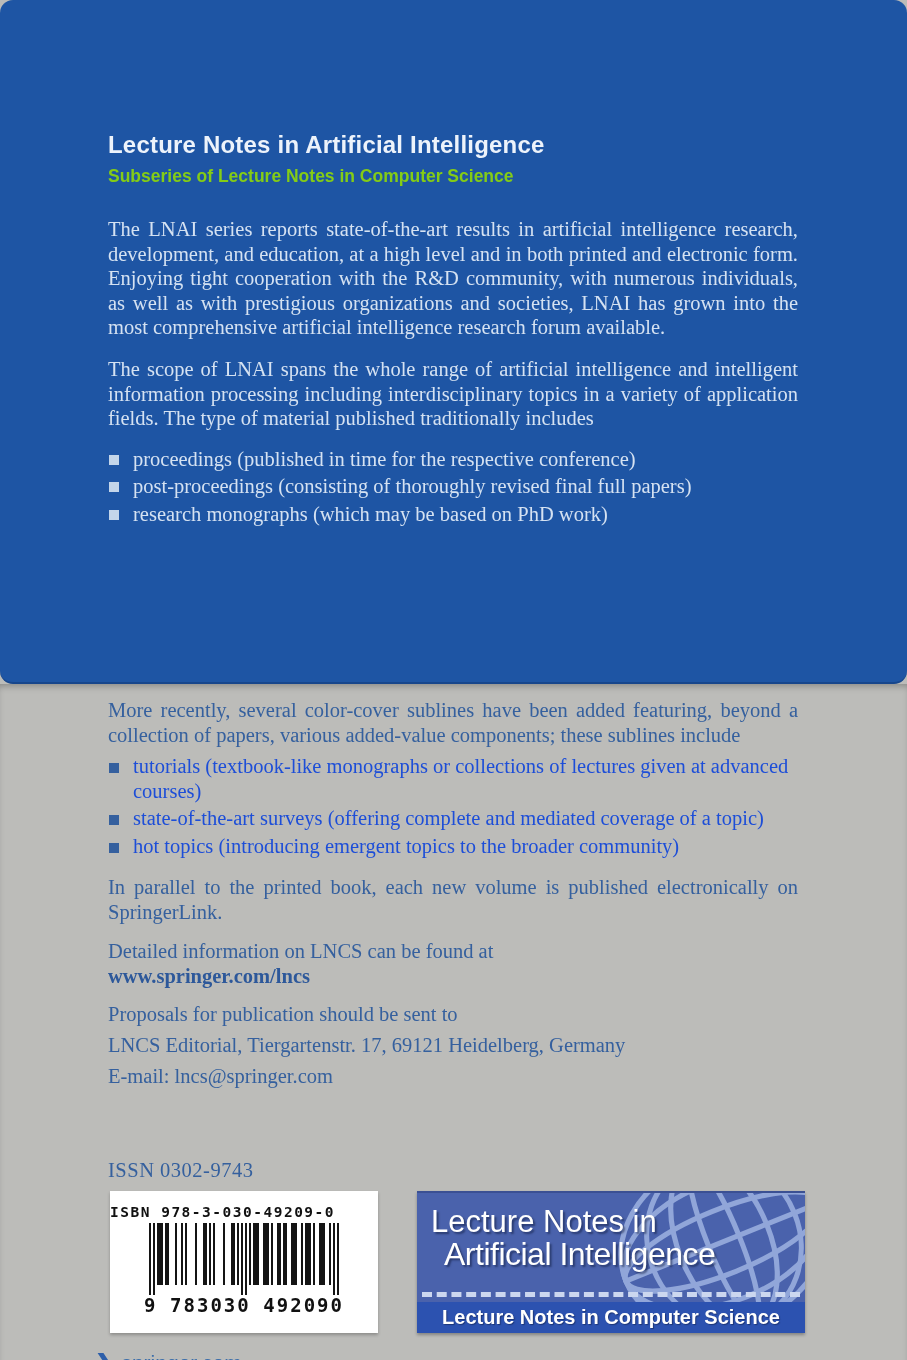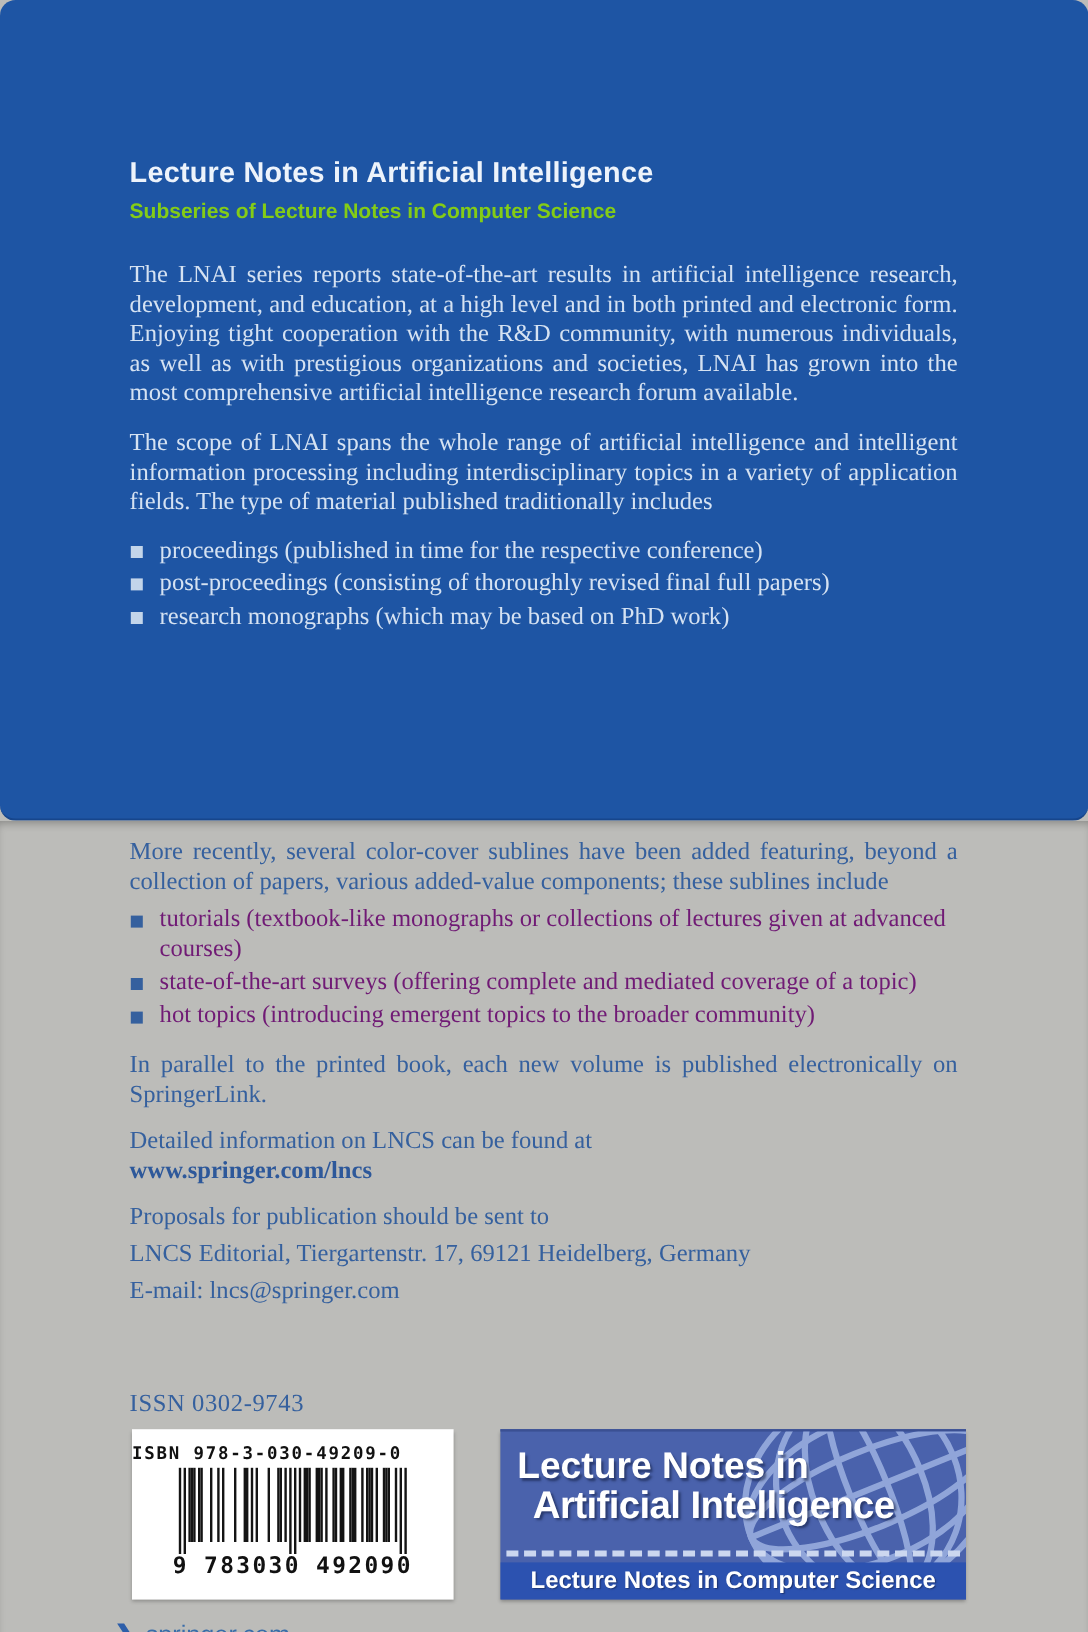--- a/index.html
+++ b/index.html
@@ -64,21 +64,21 @@
     color:#35609e;
     box-shadow: inset 0 5px 7px -3px rgba(0,0,0,.28);
   }
   .gray-panel p {
     font-size:20.5px;
     line-height:24.8px;
     text-align:justify;
     color:#35609e;
   }
   .gray-panel ul.square-list { margin-top:6px; }
-  .gray-panel ul.square-list li { color:#701a75; line-height:25.4px; margin-bottom:2px; }
+  .gray-panel ul.square-list li { color:#1d4ed8; line-height:25.4px; margin-bottom:2px; }
   .gray-panel ul.square-list li::before { background:#35609e; }
   .mt14 { margin-top:14px; }
   .mt16 { margin-top:16px; }
   .mt6  { margin-top:6px; }
   .noj  { text-align:center; }
   .bold-link { font-weight:bold; color:#2d589a; }
   .issn {
     margin-top:70px;
     font-size:20.5px;
     color:#35609e;
@@ -126,21 +126,21 @@
     background:#4a62ac;
     overflow:hidden;
     box-shadow:0 2px 3px rgba(0,0,0,.3);
     border-top:2px solid #3b5093;
     flex:none;
   }
   .globe { position:absolute; right:-34px; top:-46px; opacity:.75; }
   .logo-text {
     position:relative;
     font-family:"Liberation Sans", sans-serif;
-    font-weight:bold;
+    font-weight:normal;
     color:#ffffff;
     text-shadow:2px 2px 2px rgba(15,25,60,.55);
     line-height:33px;
     padding-top:12px;
   }
   .logo-line1 { font-size:31px; padding-left:14px; }
   .logo-line2 { font-size:32px; padding-left:27px; letter-spacing:-.5px; }
   .logo-dash {
     position:absolute;
     left:5px; right:5px; bottom:36px;

